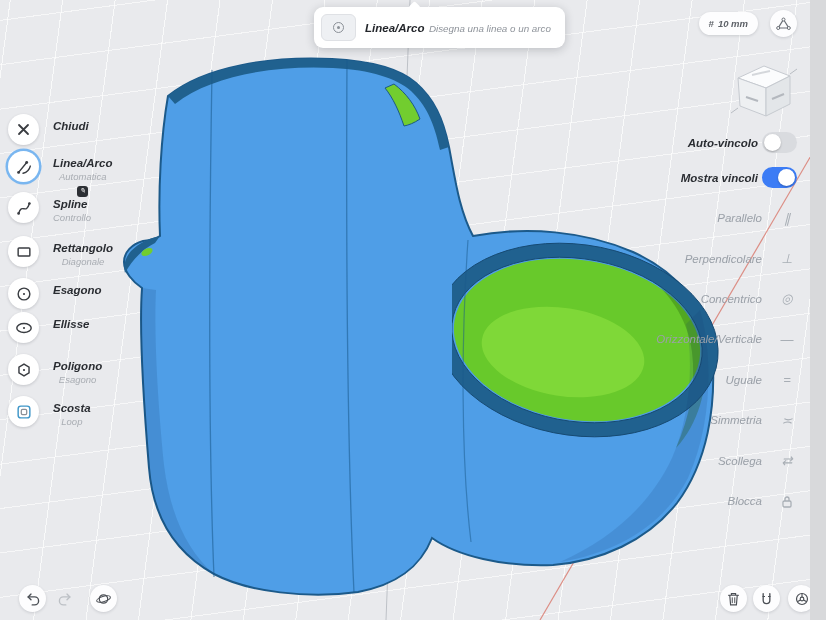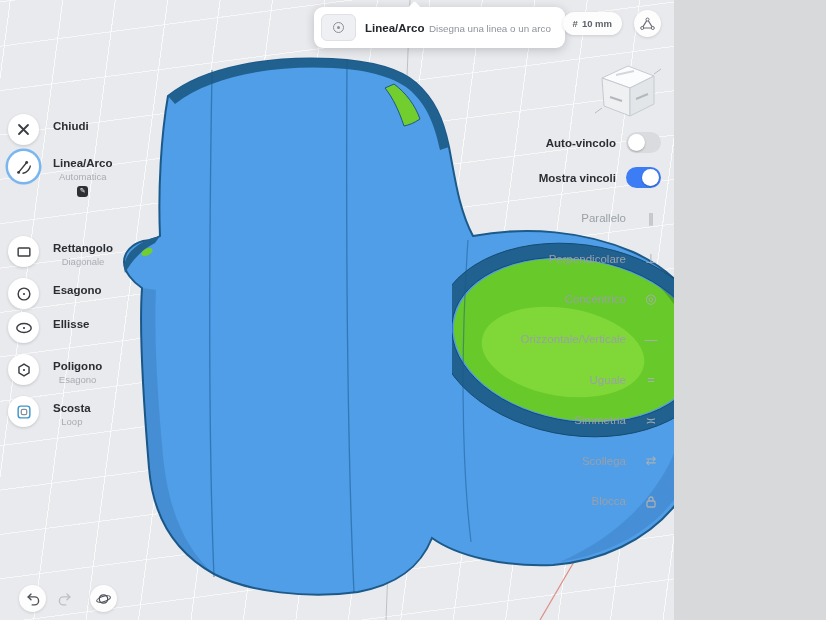--- a/index.html
+++ b/index.html
@@ -1,17 +1,17 @@
 <!DOCTYPE html>
 <html><head>
 <meta charset="utf-8">
 <style>
   html,body{margin:0;padding:0;background:#d8d9db;}
   *{box-sizing:border-box;font-family:"Liberation Sans",sans-serif;-webkit-font-smoothing:antialiased;}
-  #stage{position:relative;width:674px;height:620px;overflow:hidden;background:#e9eaed;}
+  #stage{position:relative;width:810px;height:620px;overflow:hidden;background:#e9eaed;font-style:italic;}
   
   #grid{position:absolute;inset:-40px;z-index:0;
     background-image:
       repeating-linear-gradient(97deg, rgba(255,255,255,.75) 0 1px, transparent 1px 52px),
       repeating-linear-gradient(-8deg, rgba(255,255,255,.7) 0 1px, transparent 1px 44px),
       repeating-linear-gradient(-8deg, rgba(120,125,135,.05) 0 1px, transparent 1px 44px);
     transform:rotate(.5deg);}
   #scene{position:absolute;left:0;top:0;z-index:1;}
   
   .tooltip{position:absolute;left:314px;top:7px;z-index:6;background:#fff;border-radius:9px;
@@ -38,21 +38,21 @@
     display:flex;align-items:center;justify-content:center;flex:0 0 auto;}
   .tool.sel .tcirc{box-shadow:0 0 0 2.5px #79b6f0, 0 1px 3px rgba(30,35,45,.18);}
   .tlabel{font-size:11.5px;font-weight:bold;color:#2a2d32;line-height:1.2;padding-top:6px;display:block;}
   .tool .txt{display:flex;flex-direction:column;}
   .tsub{font-size:9.5px;color:#a9adb3;display:flex;align-items:center;gap:4px;flex-direction:column;}
   .badge{display:inline-flex;align-items:center;justify-content:center;width:11px;height:11px;
     border-radius:3px;background:#2c2f34;color:#fff;font-size:7px;}
   .tool.disabled{opacity:.38;}
   .tool.disabled .tcirc{background:rgba(255,255,255,.5);box-shadow:none;border:1px solid #d4d6da;}
   
-  .toggle-row{position:absolute;z-index:6;right:13px;display:flex;align-items:center;gap:10px;}
+  .toggle-row{position:absolute;z-index:6;right:13px;display:flex;align-items:center;gap:4px;}
   .tog-label{font-size:11.5px;font-weight:bold;color:#2a2d32;}
   .switch{width:35px;height:21px;border-radius:11px;background:#d9dbdf;position:relative;flex:0 0 auto;}
   .switch .knob{position:absolute;top:2px;right:2px;width:17px;height:17px;border-radius:50%;background:#fff;
     box-shadow:0 1px 2px rgba(0,0,0,.25);}
   .switch.on{background:#3c7cf5;}
   .constraints{position:absolute;right:13px;top:198px;z-index:4;display:flex;flex-direction:column;align-items:flex-end;}
   .c-row{height:40.4px;display:flex;align-items:center;justify-content:flex-end;gap:15px;}
   .c-label{font-size:11.5px;color:#9aa0a8;}
   .c-ico{width:20px;text-align:center;font-size:13px;color:#a8aeb5;}
   
@@ -178,20 +178,33 @@
       </span>
     <span class="txt">
       <span class="tlabel">Linea/Arco</span>
       <span class="tsub">
         <span>Automatica</span>
         <span class="badge">✎</span>
       </span>
     </span>
   </div>
 
+  <div class="tool" style="top:192px">
+    <span class="tcirc">
+        <svg class="ic" width="18" height="18" viewBox="0 0 20 20">
+      <path d="M4,16 C8,4 12,18 16,5" fill="none" stroke="#3a3d42" stroke-width="1.6" stroke-linecap="round"></path>
+      <circle cx="4" cy="16" r="1.5" fill="#3a3d42"></circle>
+          <circle cx="16" cy="5" r="1.5" fill="#3a3d42"></circle>
+    </svg>
+      </span>
+    <span class="txt">
+      <span class="tlabel">Spline</span>
+      <span class="tsub">Controllo</span>
+    </span>
+  </div>
 
   <div class="tool" style="top:236px">
     <span class="tcirc">
         <svg class="ic" width="18" height="18" viewBox="0 0 20 20">
       <rect x="3.5" y="5.5" width="13" height="9" fill="none" stroke="#3a3d42" stroke-width="1.6" rx="1"></rect>
     </svg>
       </span>
     <span class="txt">
       <span class="tlabel">Rettangolo</span>
       <span class="tsub">Diagonale</span>

